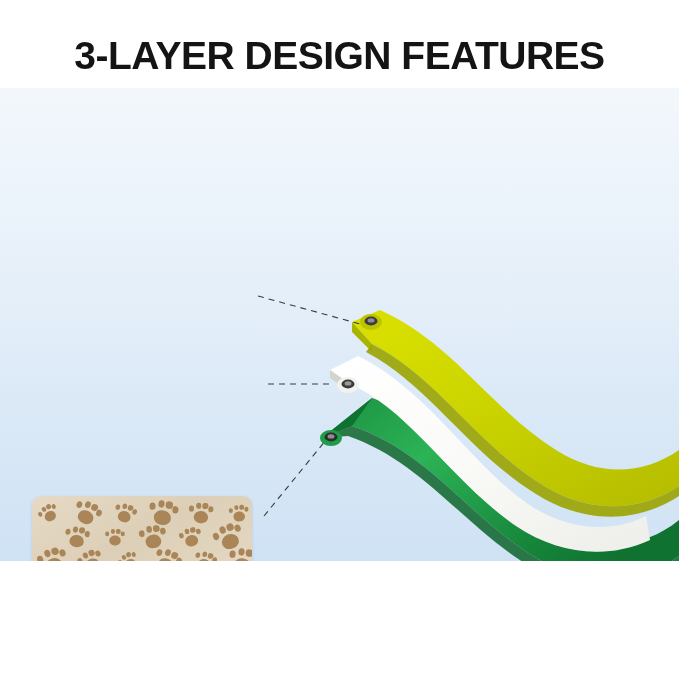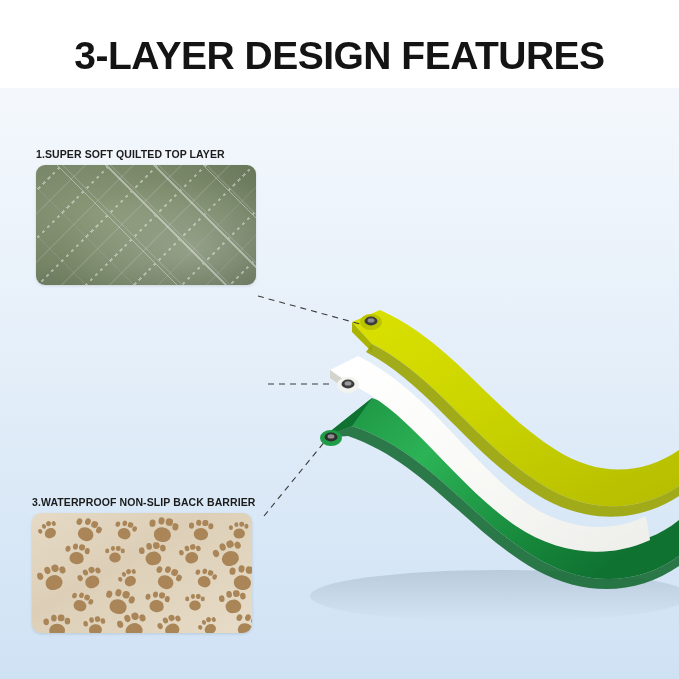--- a/index.html
+++ b/index.html
@@ -4,21 +4,21 @@
 <style>
   html,body{margin:0;padding:0;}
   body{
     width:679px;height:679px;
     font-family:"Liberation Sans", sans-serif;
     background:#ffffff;
     overflow:hidden;
   }
   #page{
     position:relative;
-    width:679px;height:679px;
+    width:679px;height:561px;
     background:linear-gradient(180deg,#ffffff 0%,#f4f8fc 12%,#e8f1fa 45%,#dbe9f7 72%,#cfe2f4 100%);
     overflow:hidden;
   }
   
   #title-band{
     position:absolute;left:0;top:0;width:679px;height:88px;
     background:#ffffff;
   }
   #title{
     position:absolute;left:0;top:34px;width:679px;
@@ -187,31 +187,23 @@
       <ellipse cx="348" cy="384" rx="6.5" ry="4.4" fill="#3c3c3c"></ellipse>
       <ellipse cx="348" cy="383.4" rx="3.4" ry="2.2" fill="#9a9a9a"></ellipse>
     </g>
     <g>
       <ellipse cx="331" cy="438" rx="11" ry="8" fill="#1f9c47"></ellipse>
       <ellipse cx="331" cy="437" rx="6.5" ry="4.4" fill="#2e2e2e"></ellipse>
       <ellipse cx="331" cy="436.4" rx="3.4" ry="2.2" fill="#8f8f8f"></ellipse>
     </g>
   </svg>
 
-  <div class="callout" style="left:36px;top:148px;">
-    <div class="callout-label">1.SUPER SOFT QUILTED TOP LAYER</div>
-    <div class="swatch" id="swatch-quilted">
-      <div class="stitch"></div>
-      <div class="sheen"></div>
-    </div>
-  </div>
 
 
   <div class="callout" style="left:32px;top:496px;">
-    <div class="callout-label">3.WATERPROOF NON-SLIP BACK BARRIER</div>
     <div class="swatch" id="swatch-paws">
         <div class="paw" style="left: 4px; top: 6px; width: 26px; height: 24px; transform: rotate(-30deg) scale(0.82);">
           <div class="pad" style="left: 6px; top: 9px; width: 14px; height: 12px;"></div>
           <div class="toe" style="left: 1px; top: 4px; width: 5px; height: 6px;"></div>
           <div class="toe" style="left: 7.5px; top: 0.5px; width: 5.5px; height: 6.5px;"></div>
           <div class="toe" style="left: 14px; top: 0.5px; width: 5.5px; height: 6.5px;"></div>
           <div class="toe" style="left: 20px; top: 4px; width: 5px; height: 6px;"></div>
         </div>
         <div class="paw" style="left: 42px; top: 6px; width: 26px; height: 24px; transform: rotate(23deg) scale(1.12);">
           <div class="pad" style="left: 6px; top: 9px; width: 14px; height: 12px;"></div>

